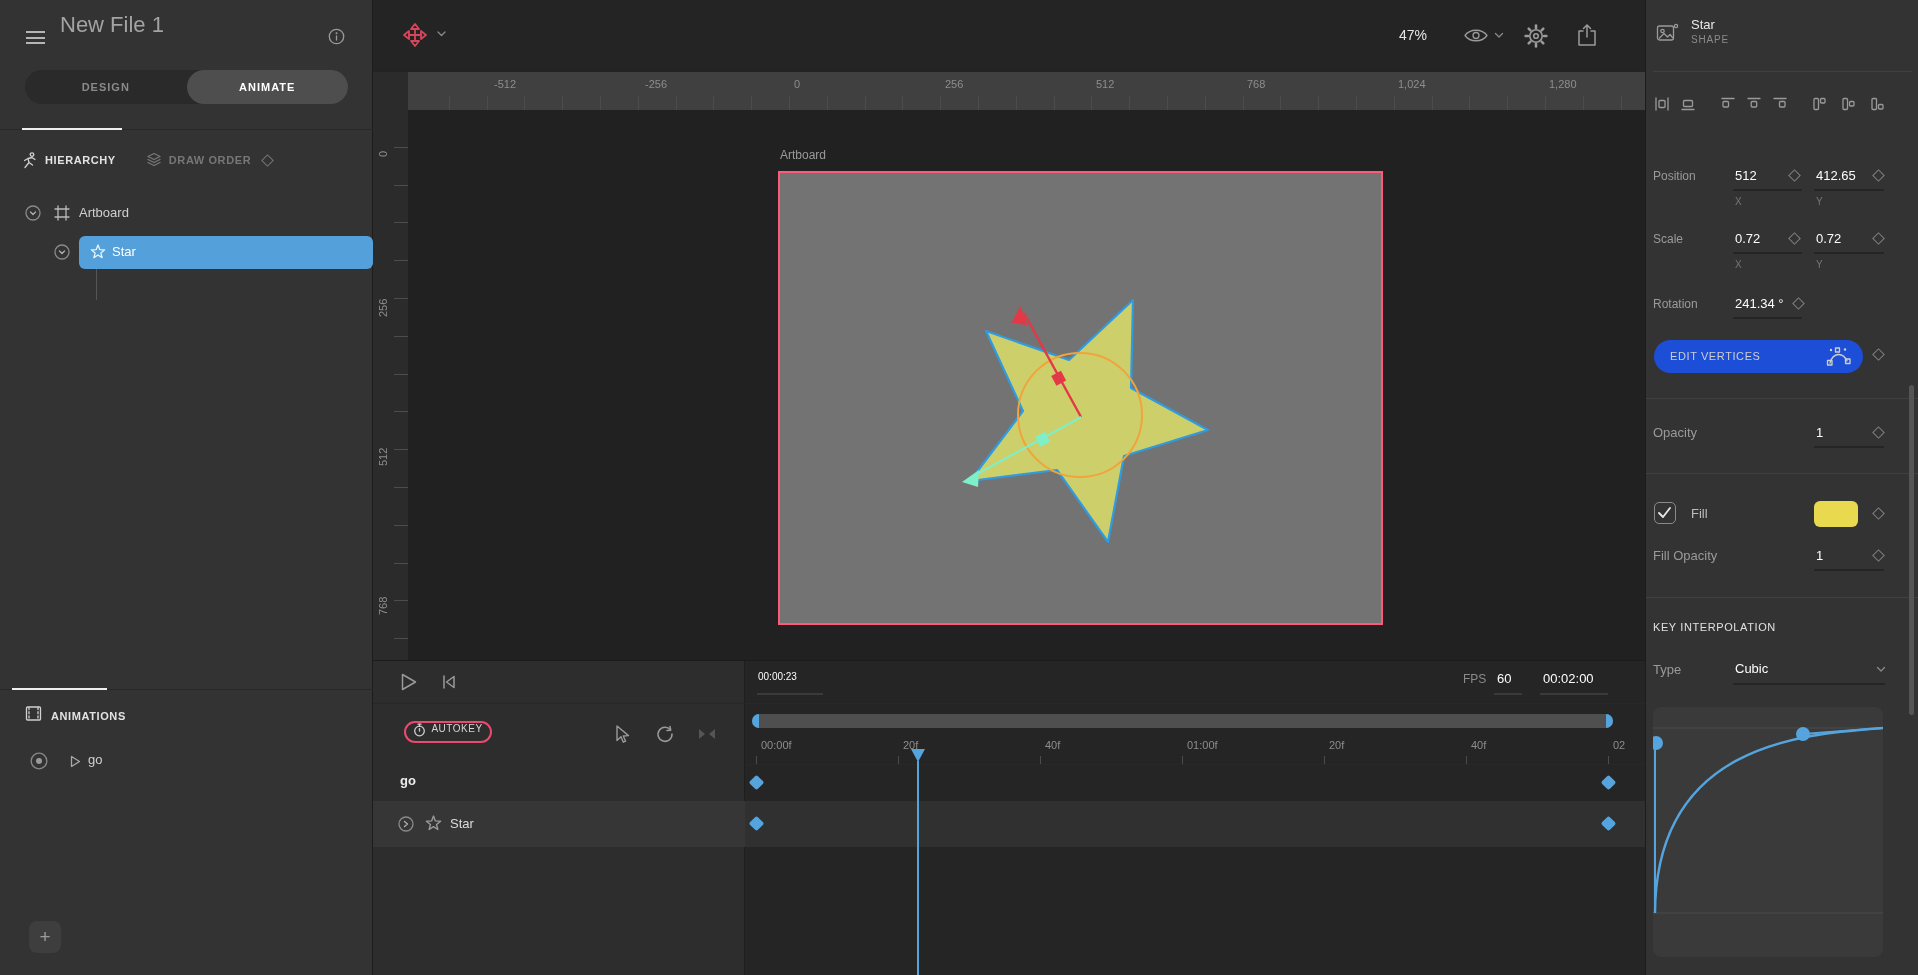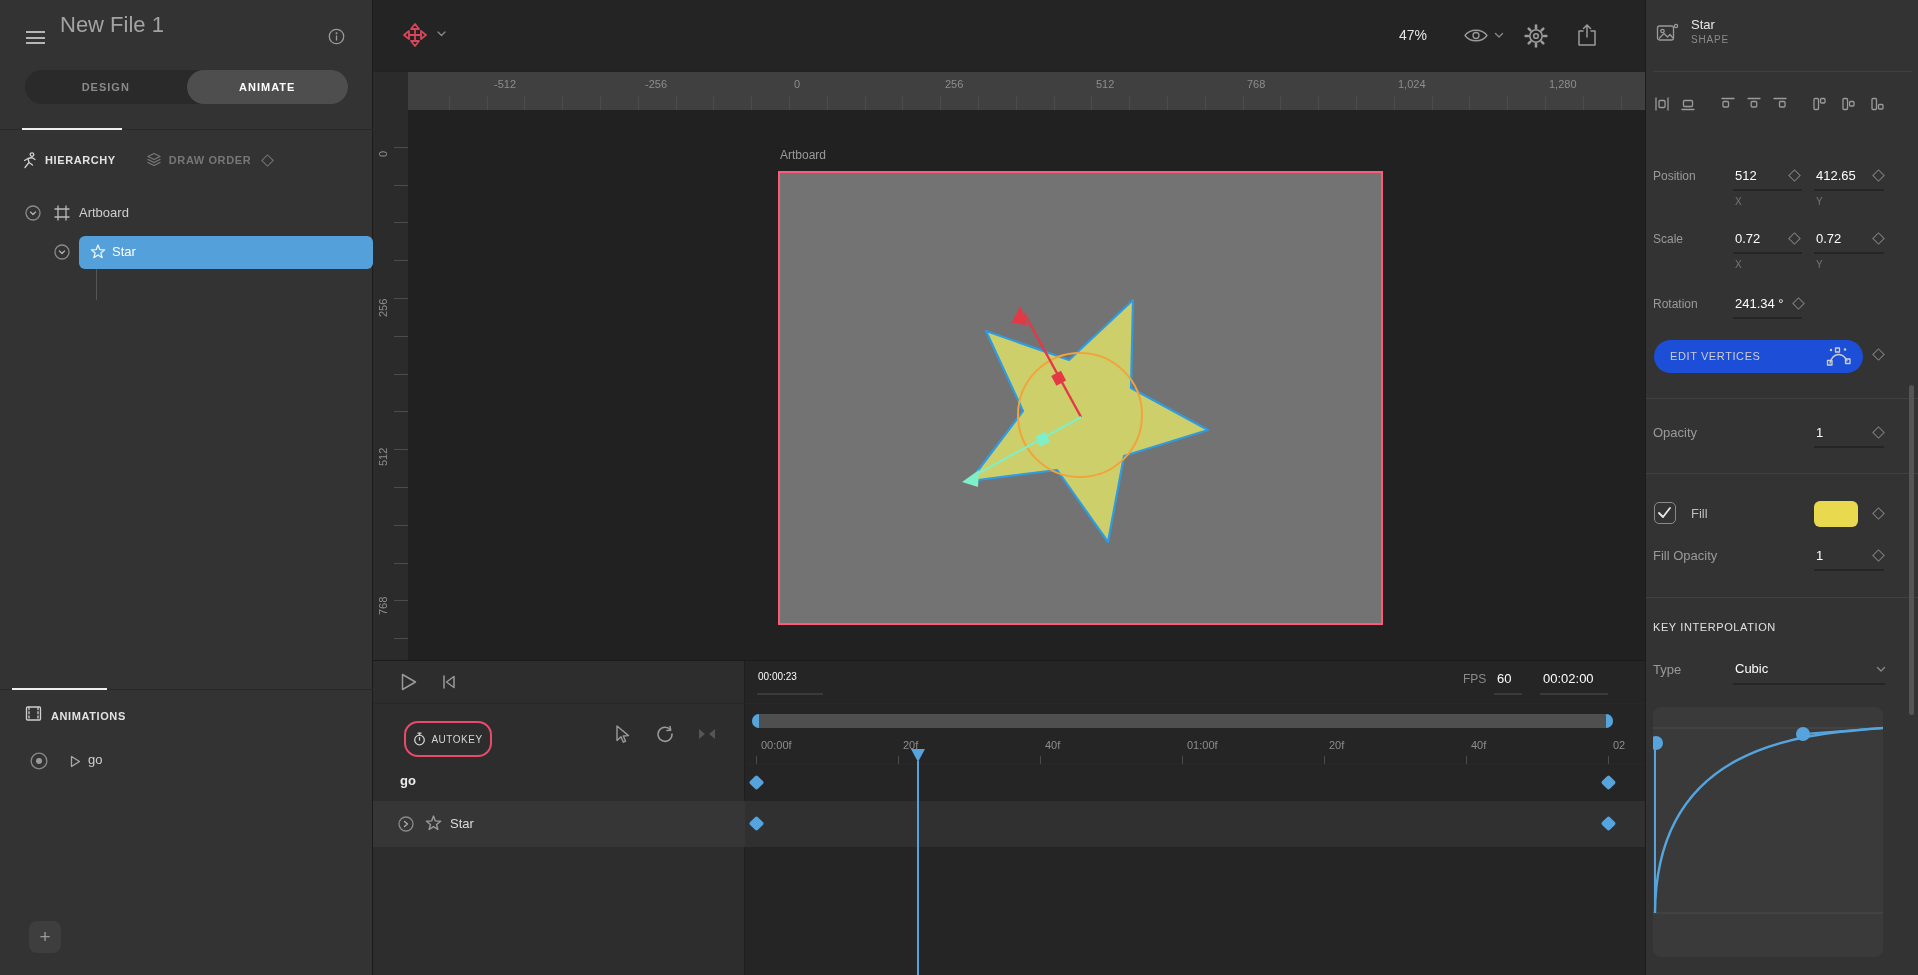--- a/index.html
+++ b/index.html
@@ -231,21 +231,21 @@
           </svg>
       </span>
       <span class="abs" style="left:68px;top:13px">
         <svg width="16" height="16" viewBox="0 0 16 16">
             <line class="icon-stroke" style="stroke:#9a9a9a;stroke-width:1.5" x1="3" y1="2" x2="3" y2="14"></line>
             <polygon class="icon-stroke" style="stroke:#9a9a9a;stroke-width:1.5" points="13,2.5 5.5,8 13,13.5"></polygon>
           </svg>
       </span>
       <div class="abs ddark" style="left:0;top:42px;width:372px"></div>
 
-      <div class="abs" style="left:31px;top:60px;width:88px;height:36px;border:2px solid #ea4a6e;border-radius:14px;display:flex;align-items:center;justify-content:center;gap:5px">
+      <div class="abs" style="left:31px;top:60px;width:88px;height:22px;border:2px solid #ea4a6e;border-radius:14px;display:flex;justify-content:center;gap:5px">
         <span>
           <svg width="13" height="14" viewBox="0 0 13 14">
               <circle class="icon-stroke" style="stroke:#cfcfcf" cx="6.5" cy="8" r="4.8"></circle>
               <line class="icon-stroke" style="stroke:#cfcfcf" x1="5" y1="1.2" x2="8" y2="1.2"></line>
               <line class="icon-stroke" style="stroke:#cfcfcf" x1="6.5" y1="1.4" x2="6.5" y2="3.2"></line>
               <line class="icon-stroke" style="stroke:#cfcfcf" x1="6.5" y1="8" x2="6.5" y2="5.6"></line>
             </svg>
         </span>
         <span style="font-size:10px;letter-spacing:0.5px;color:#d5d5d5">AUTOKEY</span>
       </div>

